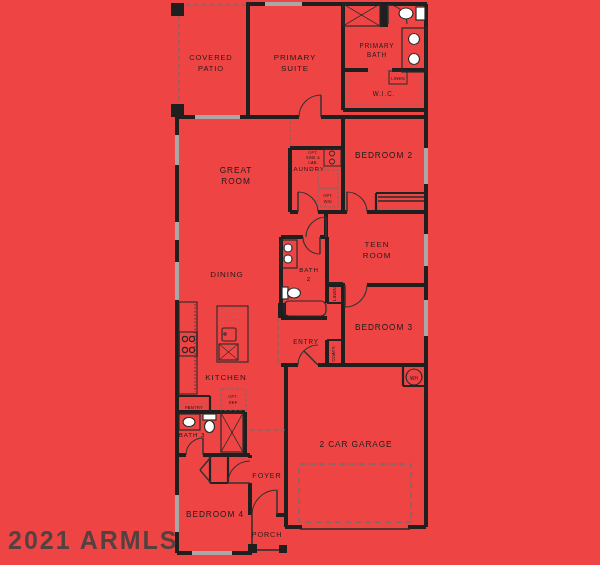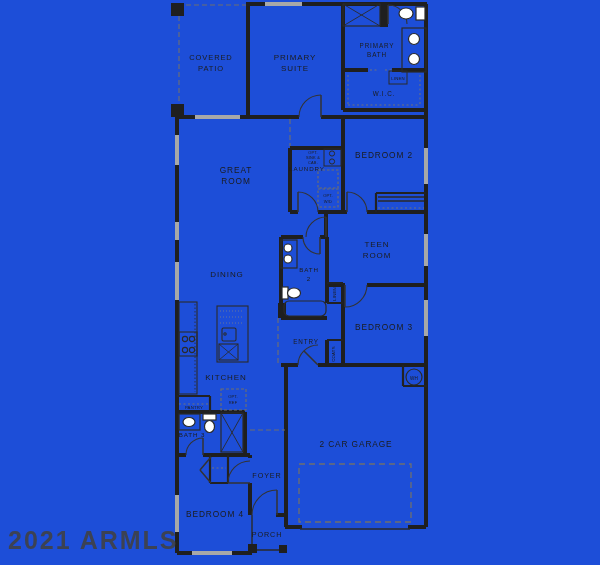--- a/index.html
+++ b/index.html
@@ -1,16 +1,16 @@
 <!DOCTYPE html>
 <html><head>
 <meta charset="utf-8">
 <style>
   html,body{margin:0;padding:0;background:#ffffff;}
-  #stage{width:600px;height:565px;background:#1d4ed8;position:relative;overflow:hidden;}
+  #stage{width:600px;height:565px;background:#ef4444;position:relative;overflow:hidden;}
   svg{display:block}
   .lbl{font-family:"Liberation Sans",sans-serif;fill:#1c1c1c;letter-spacing:0.9px;}
   .tiny{letter-spacing:0.2px;}
   .wm{font-family:"Liberation Sans",sans-serif;font-weight:bold;letter-spacing:2px;opacity:0.88;}
 </style>
 </head>
 <body>
 
 <div id="stage">
 <svg width="600" height="565" viewBox="0 0 600 565">

